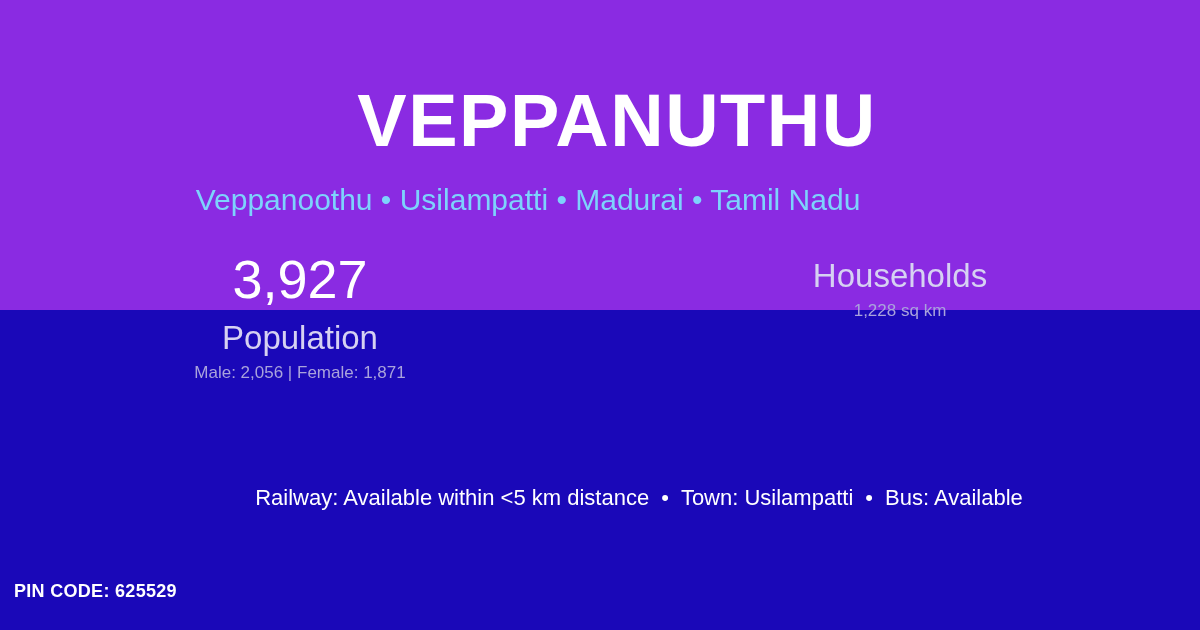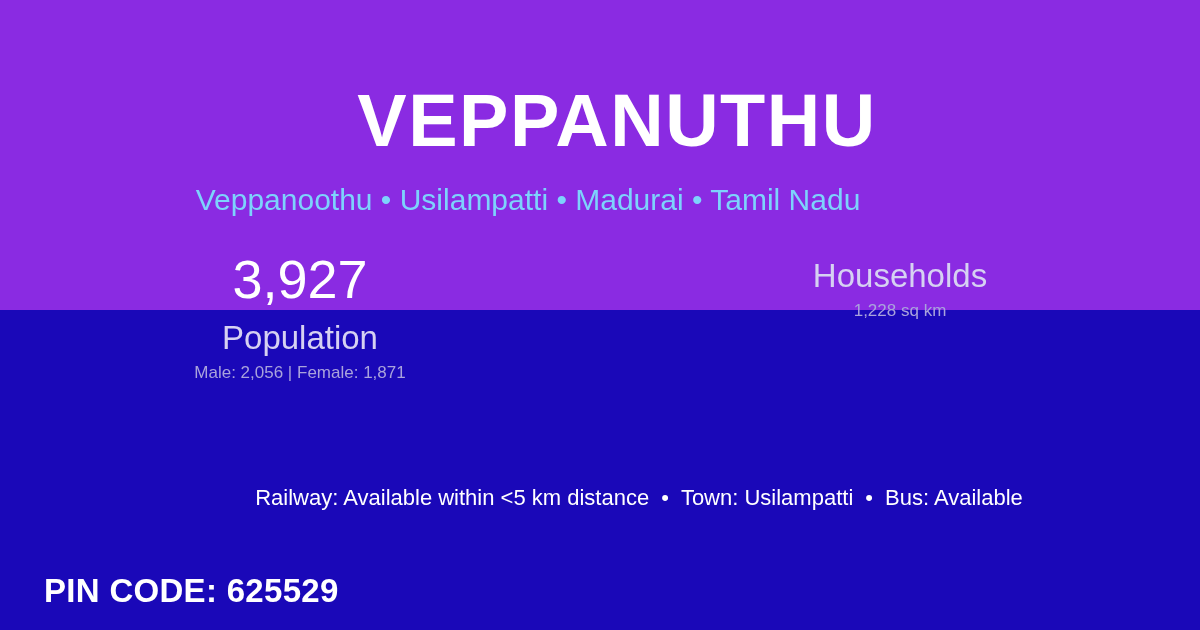--- a/index.html
+++ b/index.html
@@ -116,23 +116,23 @@
   }
   .facilities .sep {
     display: inline-block;
     padding: 0 12px;
     color: #FFFFFF;
   }
 
   
   .footer-pin {
     position: absolute;
-    left: 44px;
+    left: 14px;
     top: 575px;
-    font-size: 33px;
+    font-size: 18px;
     line-height: 32px;
     font-weight: 700;
     color: #FFFFFF;
     letter-spacing: 0.3px;
     white-space: nowrap;
   }
   .footer-brand {
     position: absolute;
     right: 28px;
     top: 579px;

